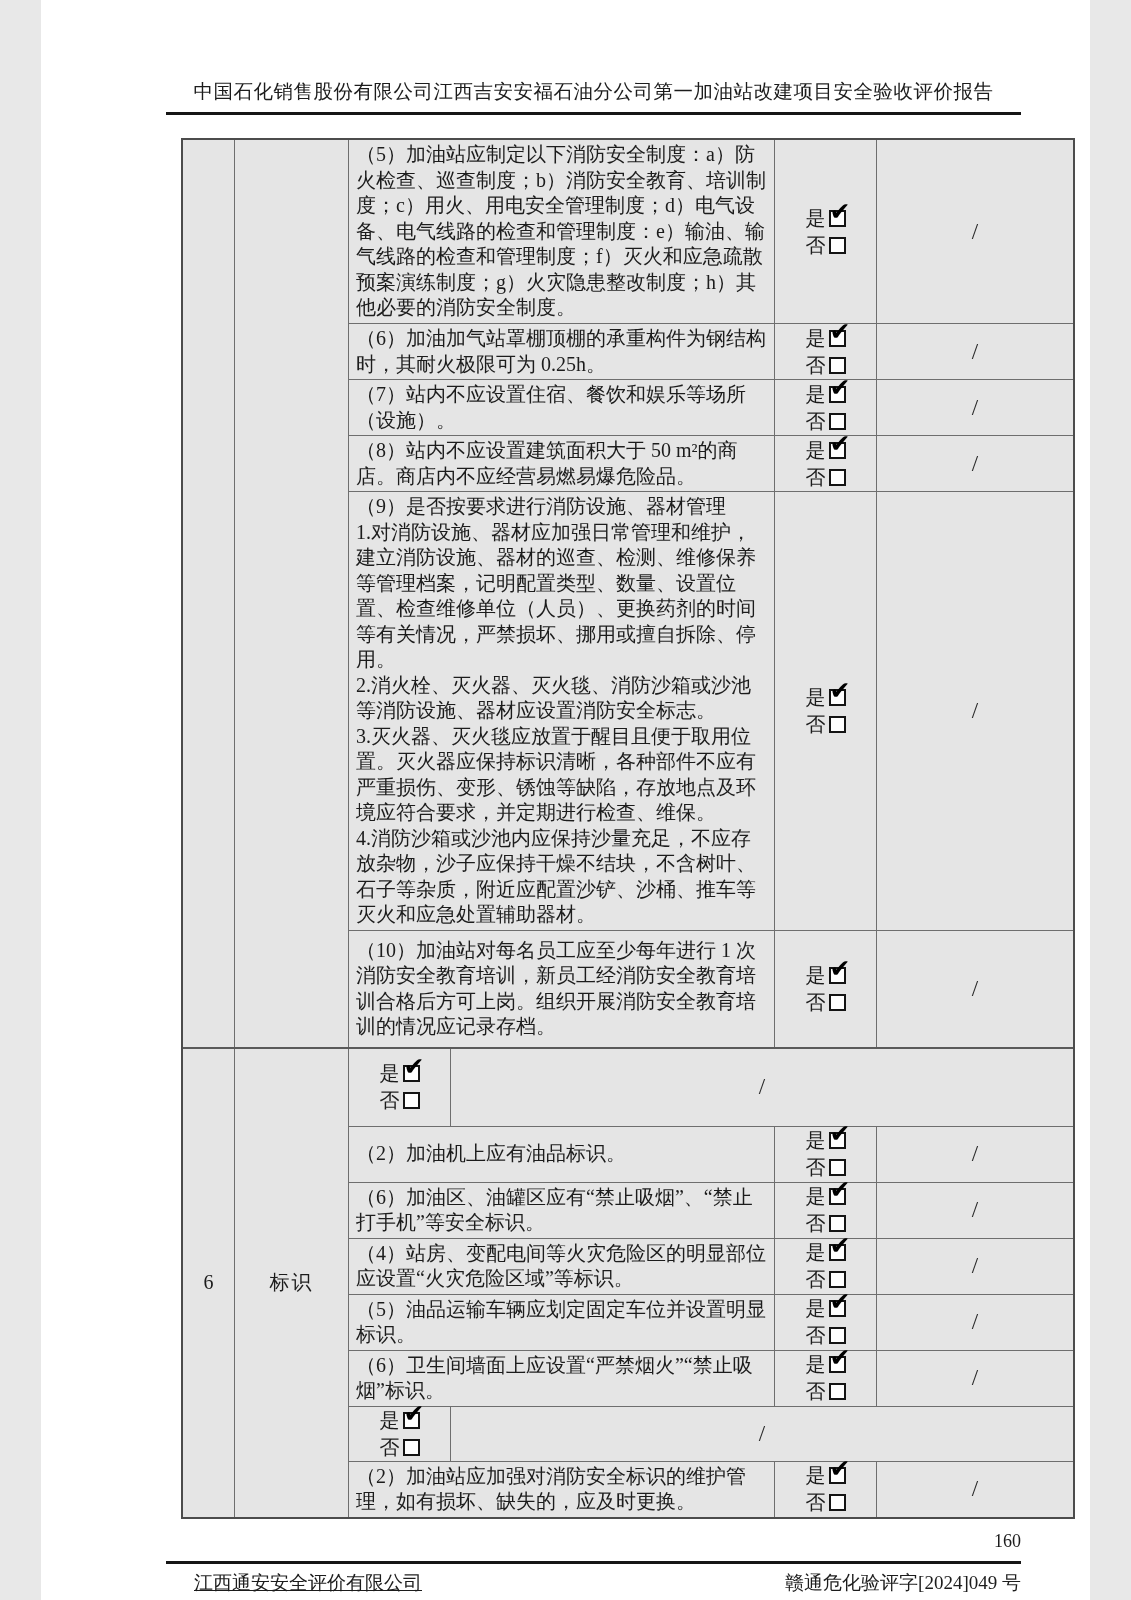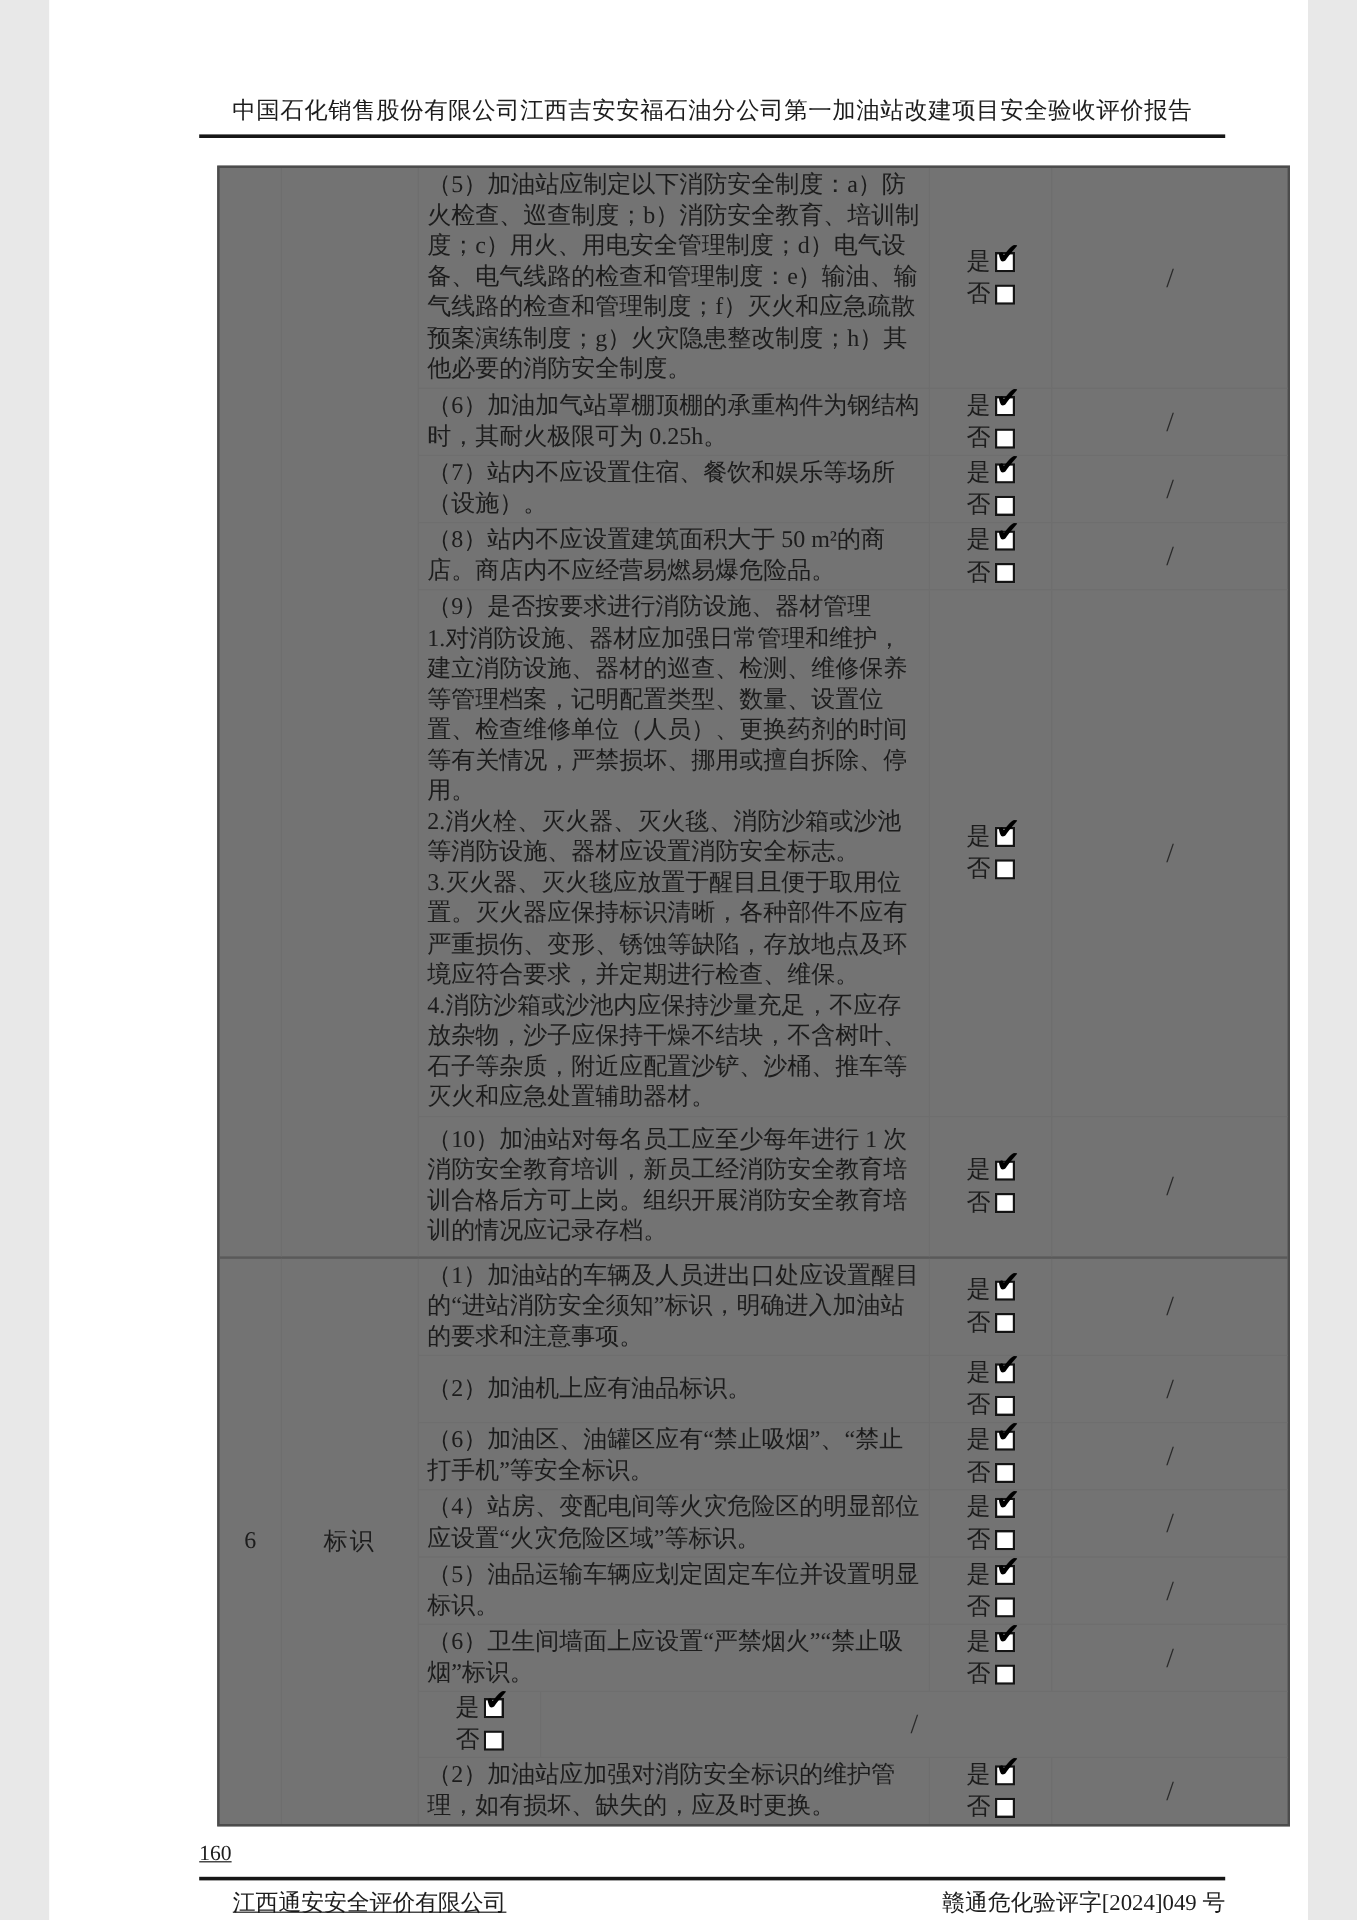--- a/index.html
+++ b/index.html
@@ -17,21 +17,21 @@
     text-align: center;
     font-size: 19.5px;
     letter-spacing: 0.5px;
     padding-bottom: 7px;
     border-bottom: 3px solid #161616;
   }
   .vtable {
     margin: 23px 0 0 140px;
     width: 894px;
     border: 2px solid #4c4c4c;
-    background: #737373;
+    background: #e5e5e5;
   }
   .section { display: flex; }
   .section + .section { border-top: 2px solid #5a5a5a; }
   .col-num {
     width: 52px; flex: none;
     border-right: 1px solid #6e6e6e;
     display: flex; align-items: center; justify-content: center;
     font-size: 20px;
   }
   .col-label {
@@ -76,23 +76,22 @@
     line-height: 25px;
   }
   .cbox.checked .tick { display: block; }
   .cell.remark {
     flex: 1;
     display: flex; align-items: center; justify-content: center;
     font-size: 23px; color: #2a2a2a;
   }
   .pagenum {
     margin: 12px 69px 0 125px;
-    text-align: left;
+    text-align: right;
     font-size: 18px;
-    text-decoration: underline;
   }
   .footer-bar {
     margin: 9px 69px 0 125px;
     border-top: 3px solid #161616;
     padding-top: 6px;
     display: flex; justify-content: space-between; align-items: baseline;
     font-size: 19px;
   }
   .footer-bar .left { margin-left: 28px; text-decoration: underline; }
 </style>
@@ -218,21 +217,20 @@
 
       </div>
     </div>
 
     <div class="section">
       <div class="col-num">6</div>
       <div class="col-label">标识</div>
       <div class="rows">
 
         <div class="row" style="min-height:77px">
-          <div class="cell content">（1）加油站的车辆及人员进出口处应设置醒目的“进站消防安全须知”标识，明确进入加油站的要求和注意事项。</div>
           <div class="cell check">
             <div class="checkline">
                 <span class="clabel">是</span>
                 <span class="cbox checked">
                   <span class="tick">✔</span>
                 </span>
               </div>
             <div class="checkline">
                 <span class="clabel">否</span>
                 <span class="cbox"></span>

